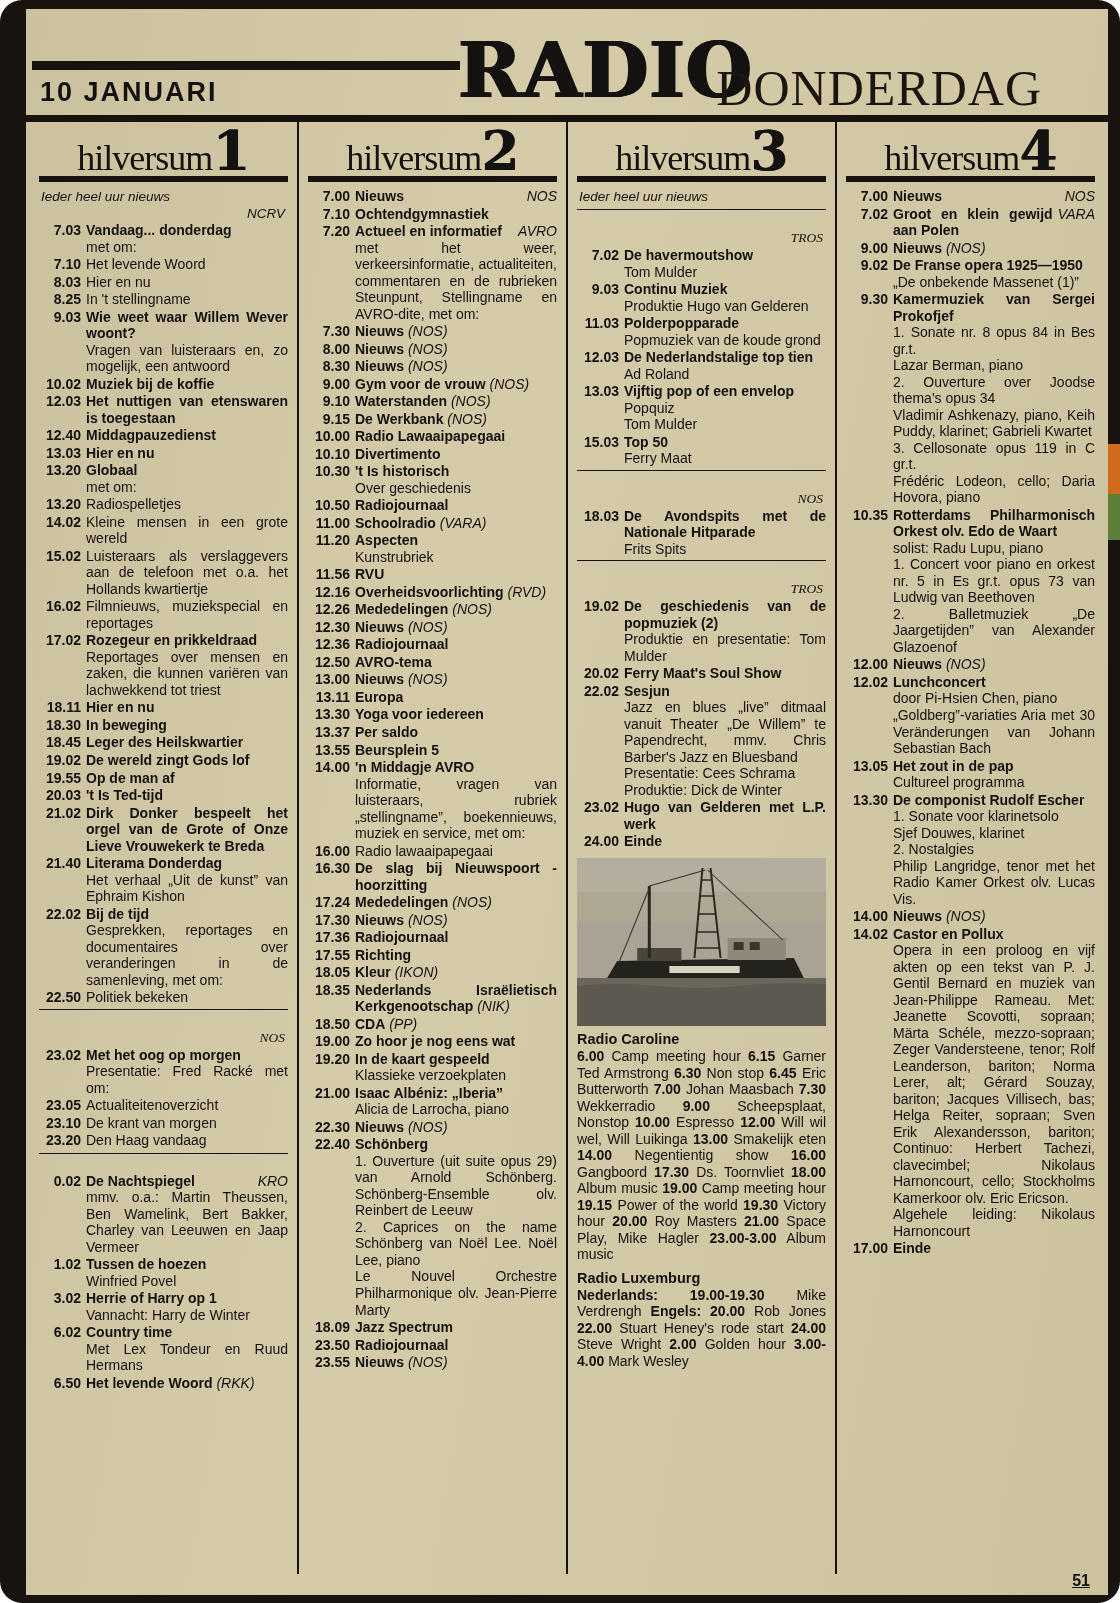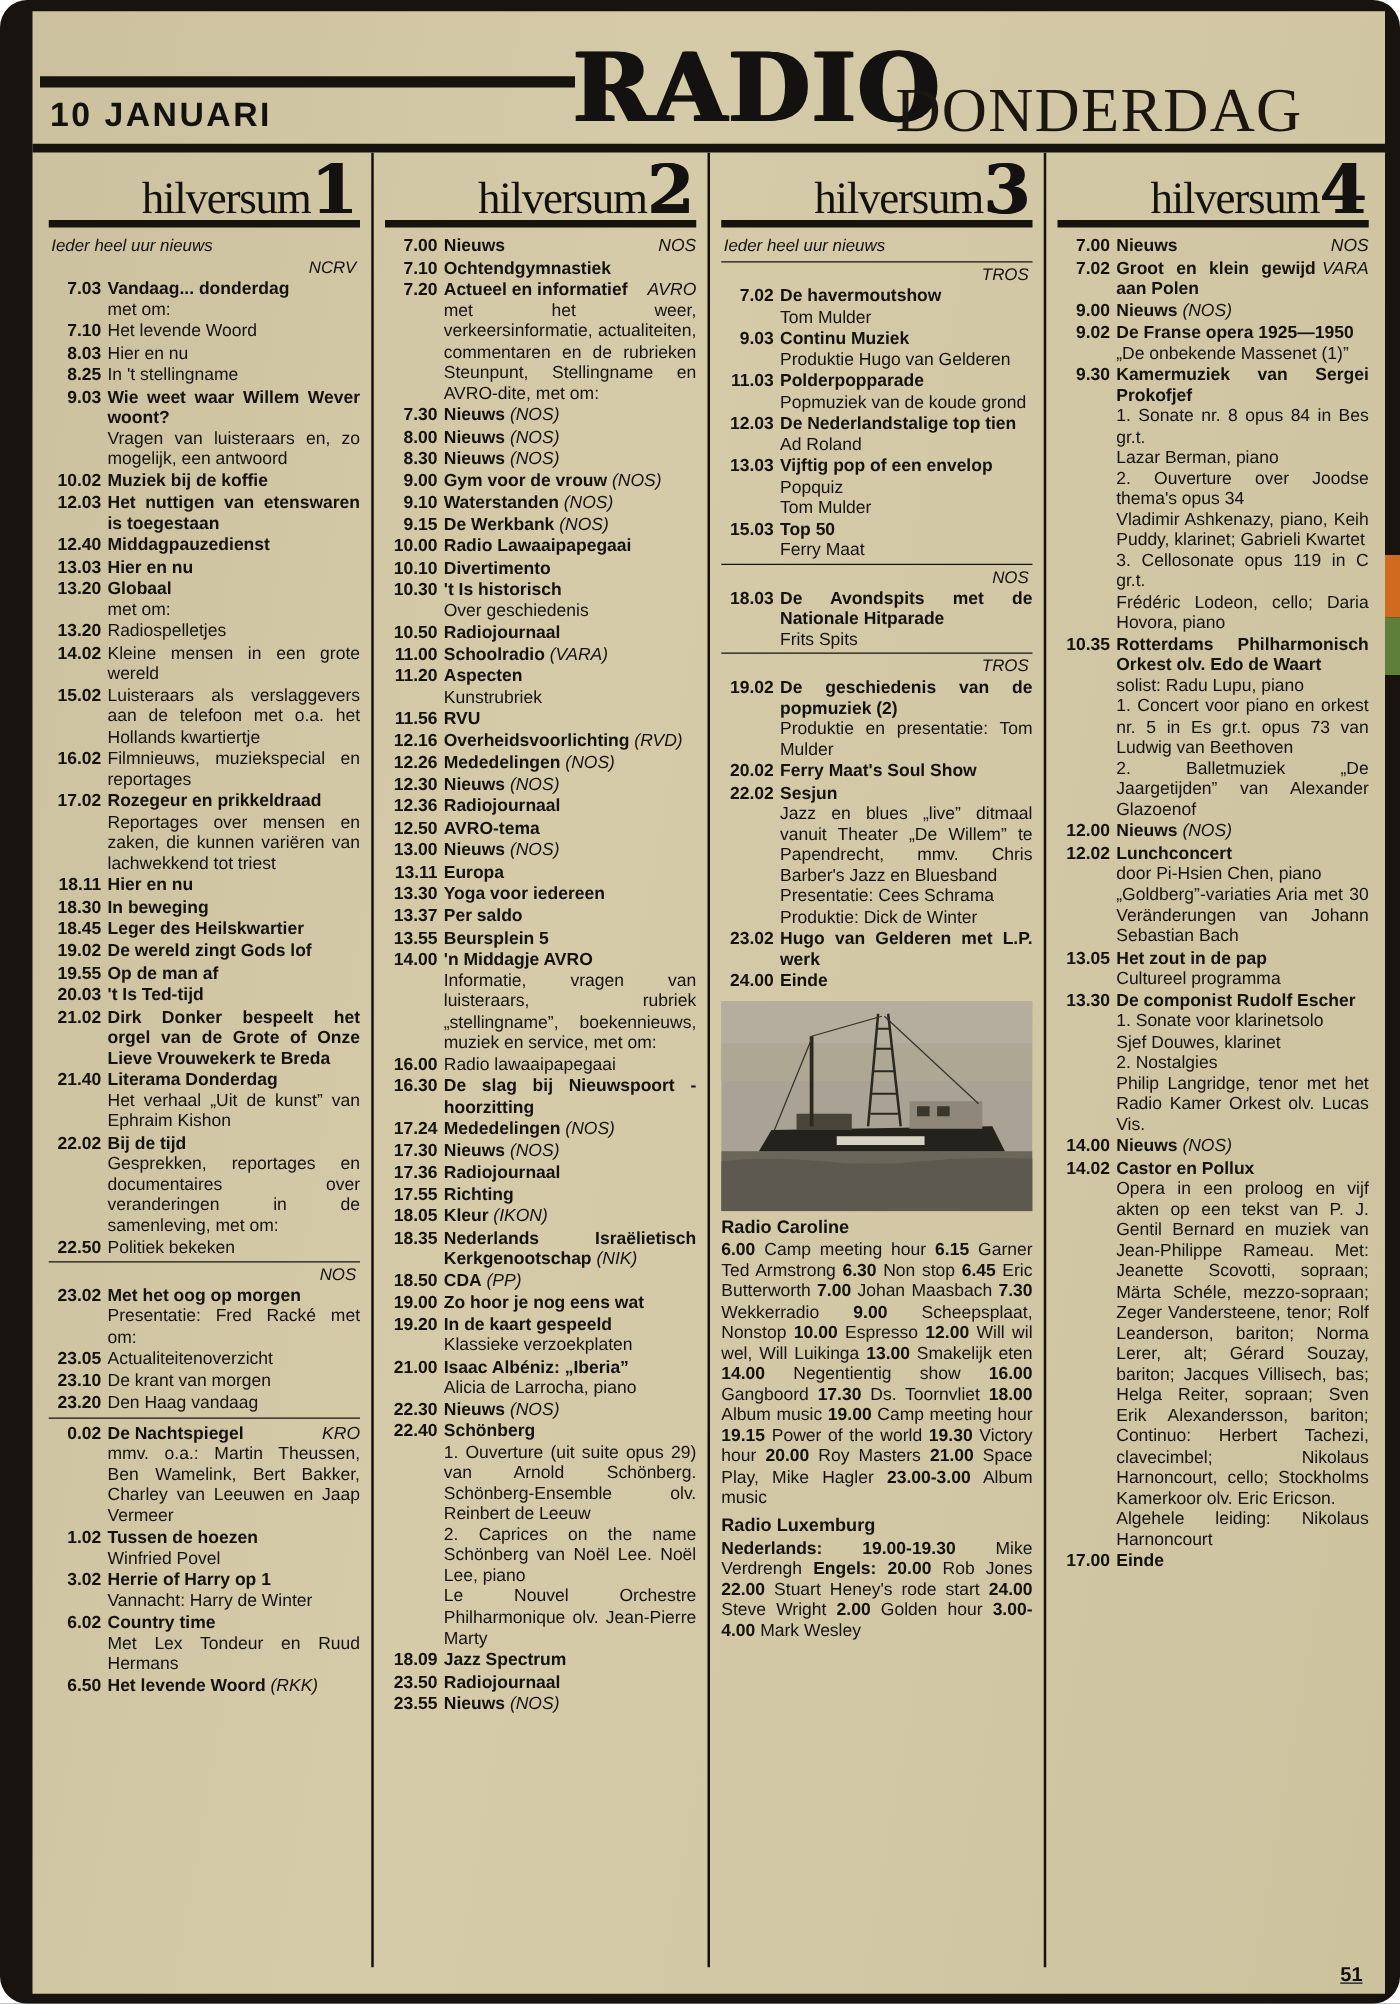--- a/index.html
+++ b/index.html
@@ -25,33 +25,33 @@
   .day {
     position: absolute; right: 66px; top: 50px;
     font-family: "Liberation Serif", serif; font-size: 50px; font-weight: 400;
     letter-spacing: 1px; color: #1b160f; margin-left: 22px;
   }
   
   .cols { display: flex; height: 1452px; overflow: hidden; padding: 0 4px; }
   .col { flex: 1 1 0; min-width: 0; padding: 2px 9px 0 9px; }
   .col + .col { border-left: 2px solid #16130f; }
   .colhead {
-    display: flex; justify-content: flex-end; align-items: baseline;
+    display: flex; justify-content: center; align-items: baseline;
     border-bottom: 6px solid #16130f; padding: 8px 2px 0 2px; margin-bottom: 6px;
   }
   .colhead .name { font-family: "Liberation Serif", serif; font-size: 36px; line-height: 1; letter-spacing: -1px; }
   .colhead .num {
     font-family: "DejaVu Serif", serif; font-size: 54px; font-weight: 900; line-height: 0.72;
     text-shadow: 1px 0 0 currentColor;
   }
   .note { font-style: italic; font-size: 13.5px; padding: 1px 2px 2px; }
   .netline { text-align: right; font-style: italic; font-size: 13.5px; padding: 0 3px 1px 0; }
-  .netline.ruled { border-top: 1.5px solid #16130f; margin-top: 3px; padding-top: 2px; }
+  .netline.ruled { border-top: 1.5px solid #16130f; margin-top: 3px; padding-top: 20px; font-family: Liberation Serif, serif; }
   .item { display: flex; font-size: 14px; line-height: 1.18; margin-bottom: 1px; }
-  .item.ruled { border-top: 1.5px solid #16130f; margin-top: 4px; padding-top: 3px; }
+  .item.ruled { border-top: 1.5px solid #16130f; margin-top: 4px; padding-top: 19px; }
   .time { flex: 0 0 47px; text-align: right; font-weight: 700; padding-right: 5px; }
   .txt { flex: 1; min-width: 0; text-align: justify; }
   .b { font-weight: 700; }
   .p { font-weight: 400; }
   .tag { font-style: italic; }
   .inet { float: right; font-style: italic; padding-left: 5px; }
   .desc { font-weight: 400; }
   
   .photo { margin: 8px 0 5px; padding: 0; }
   .photo svg { display: block; width: 100%; height: 168px; }

